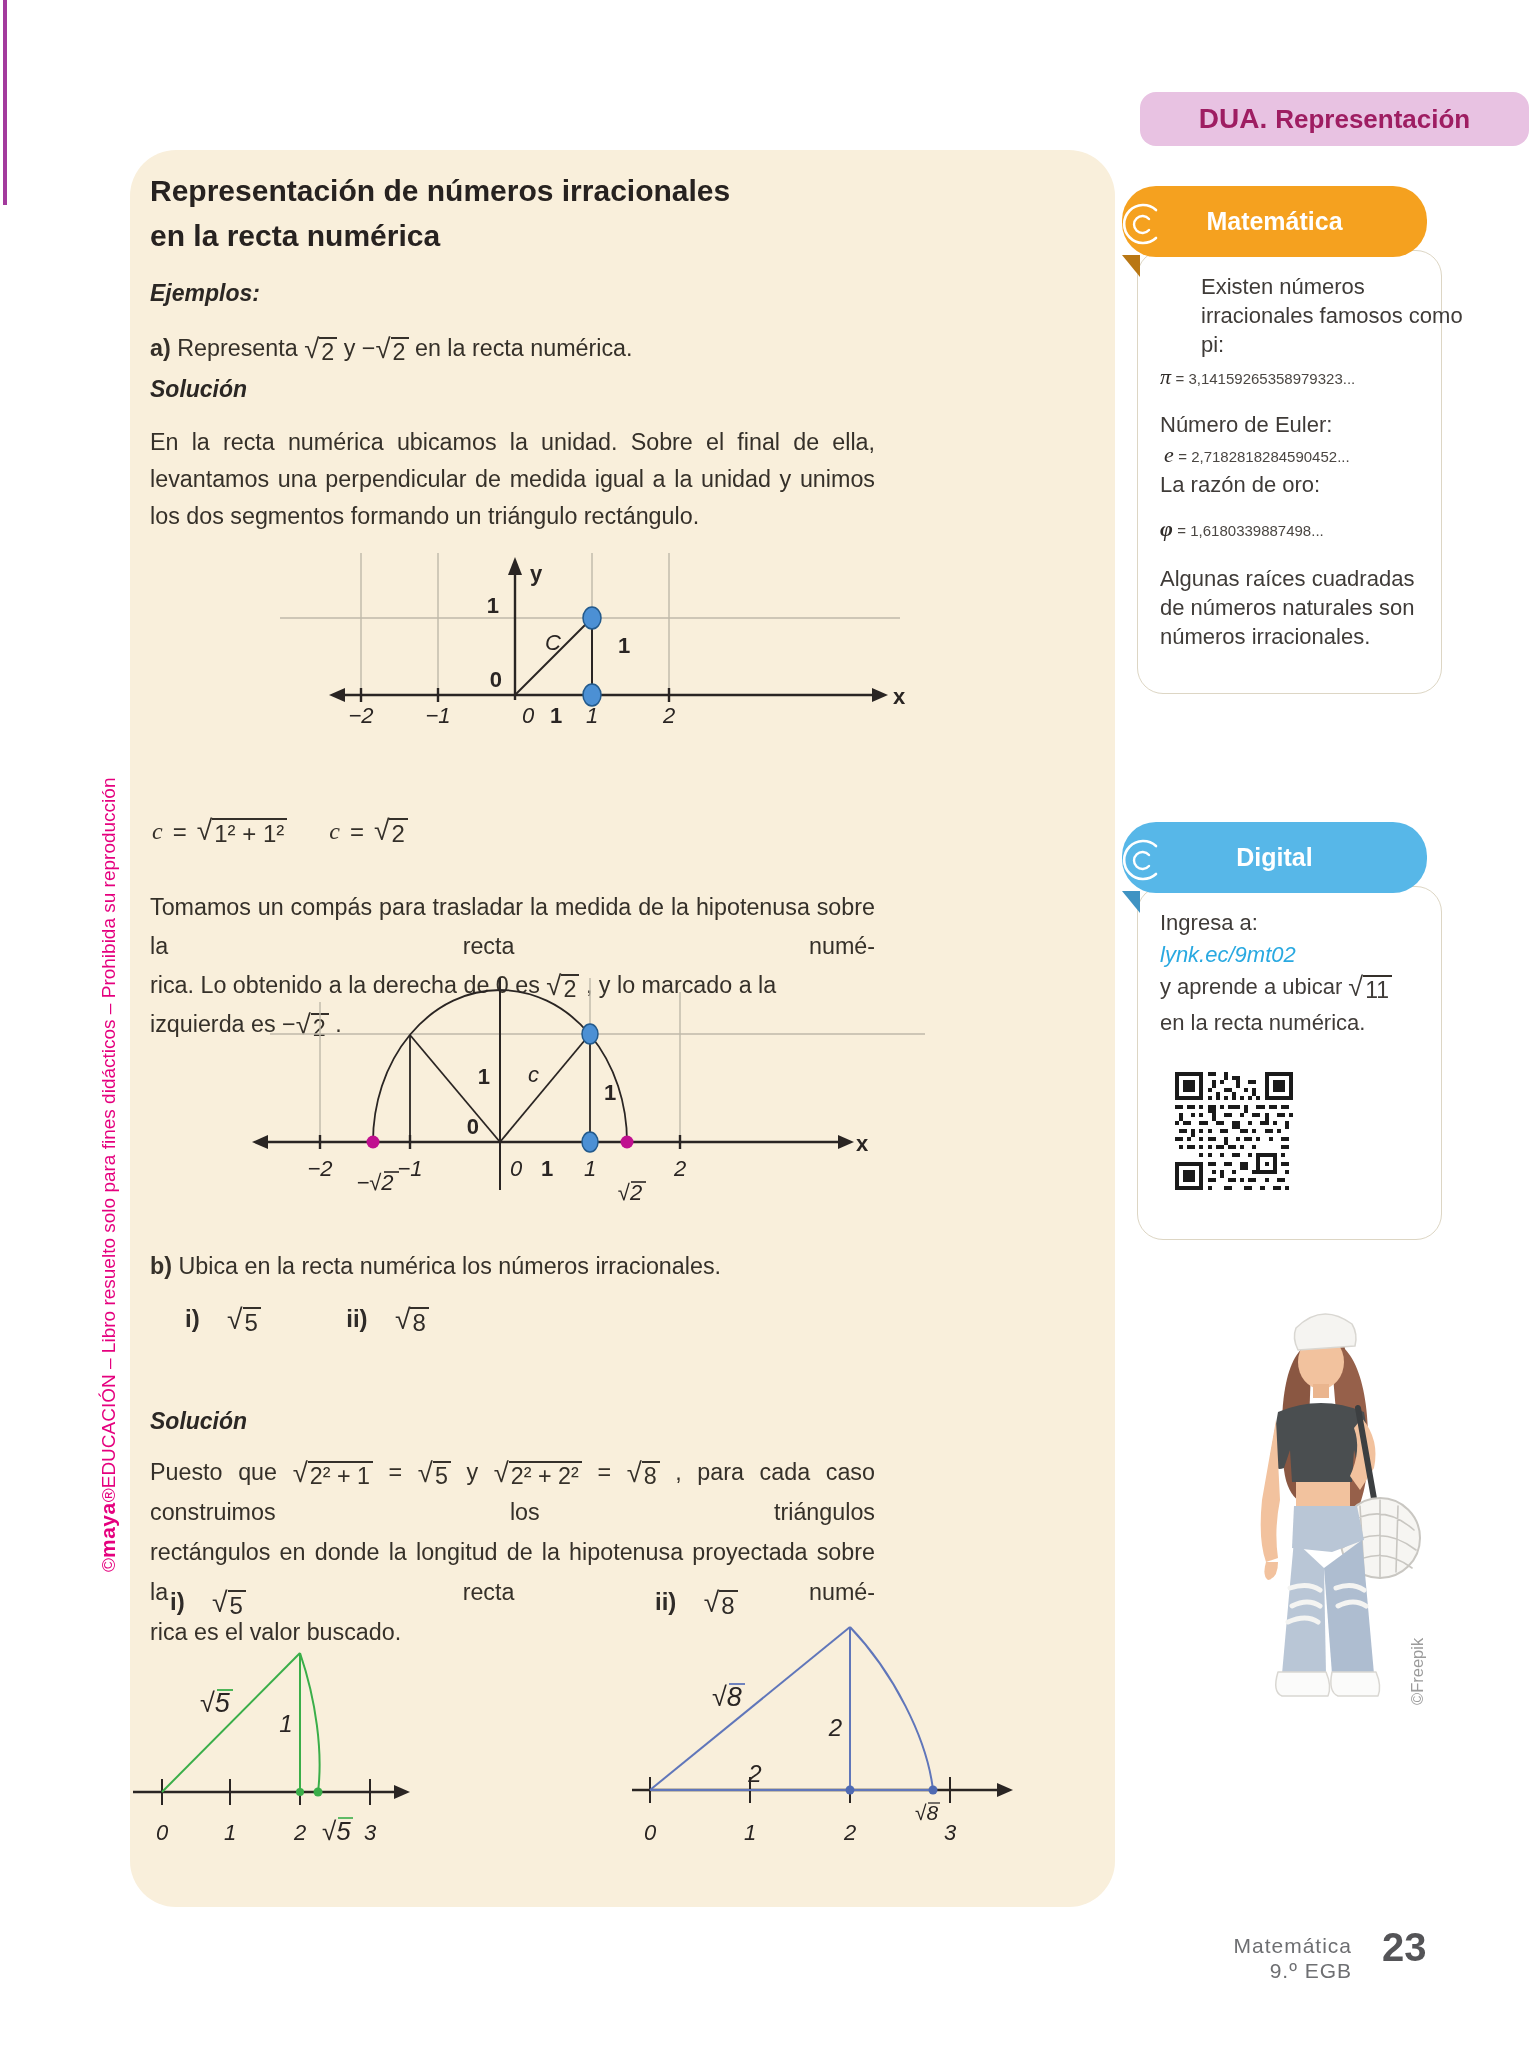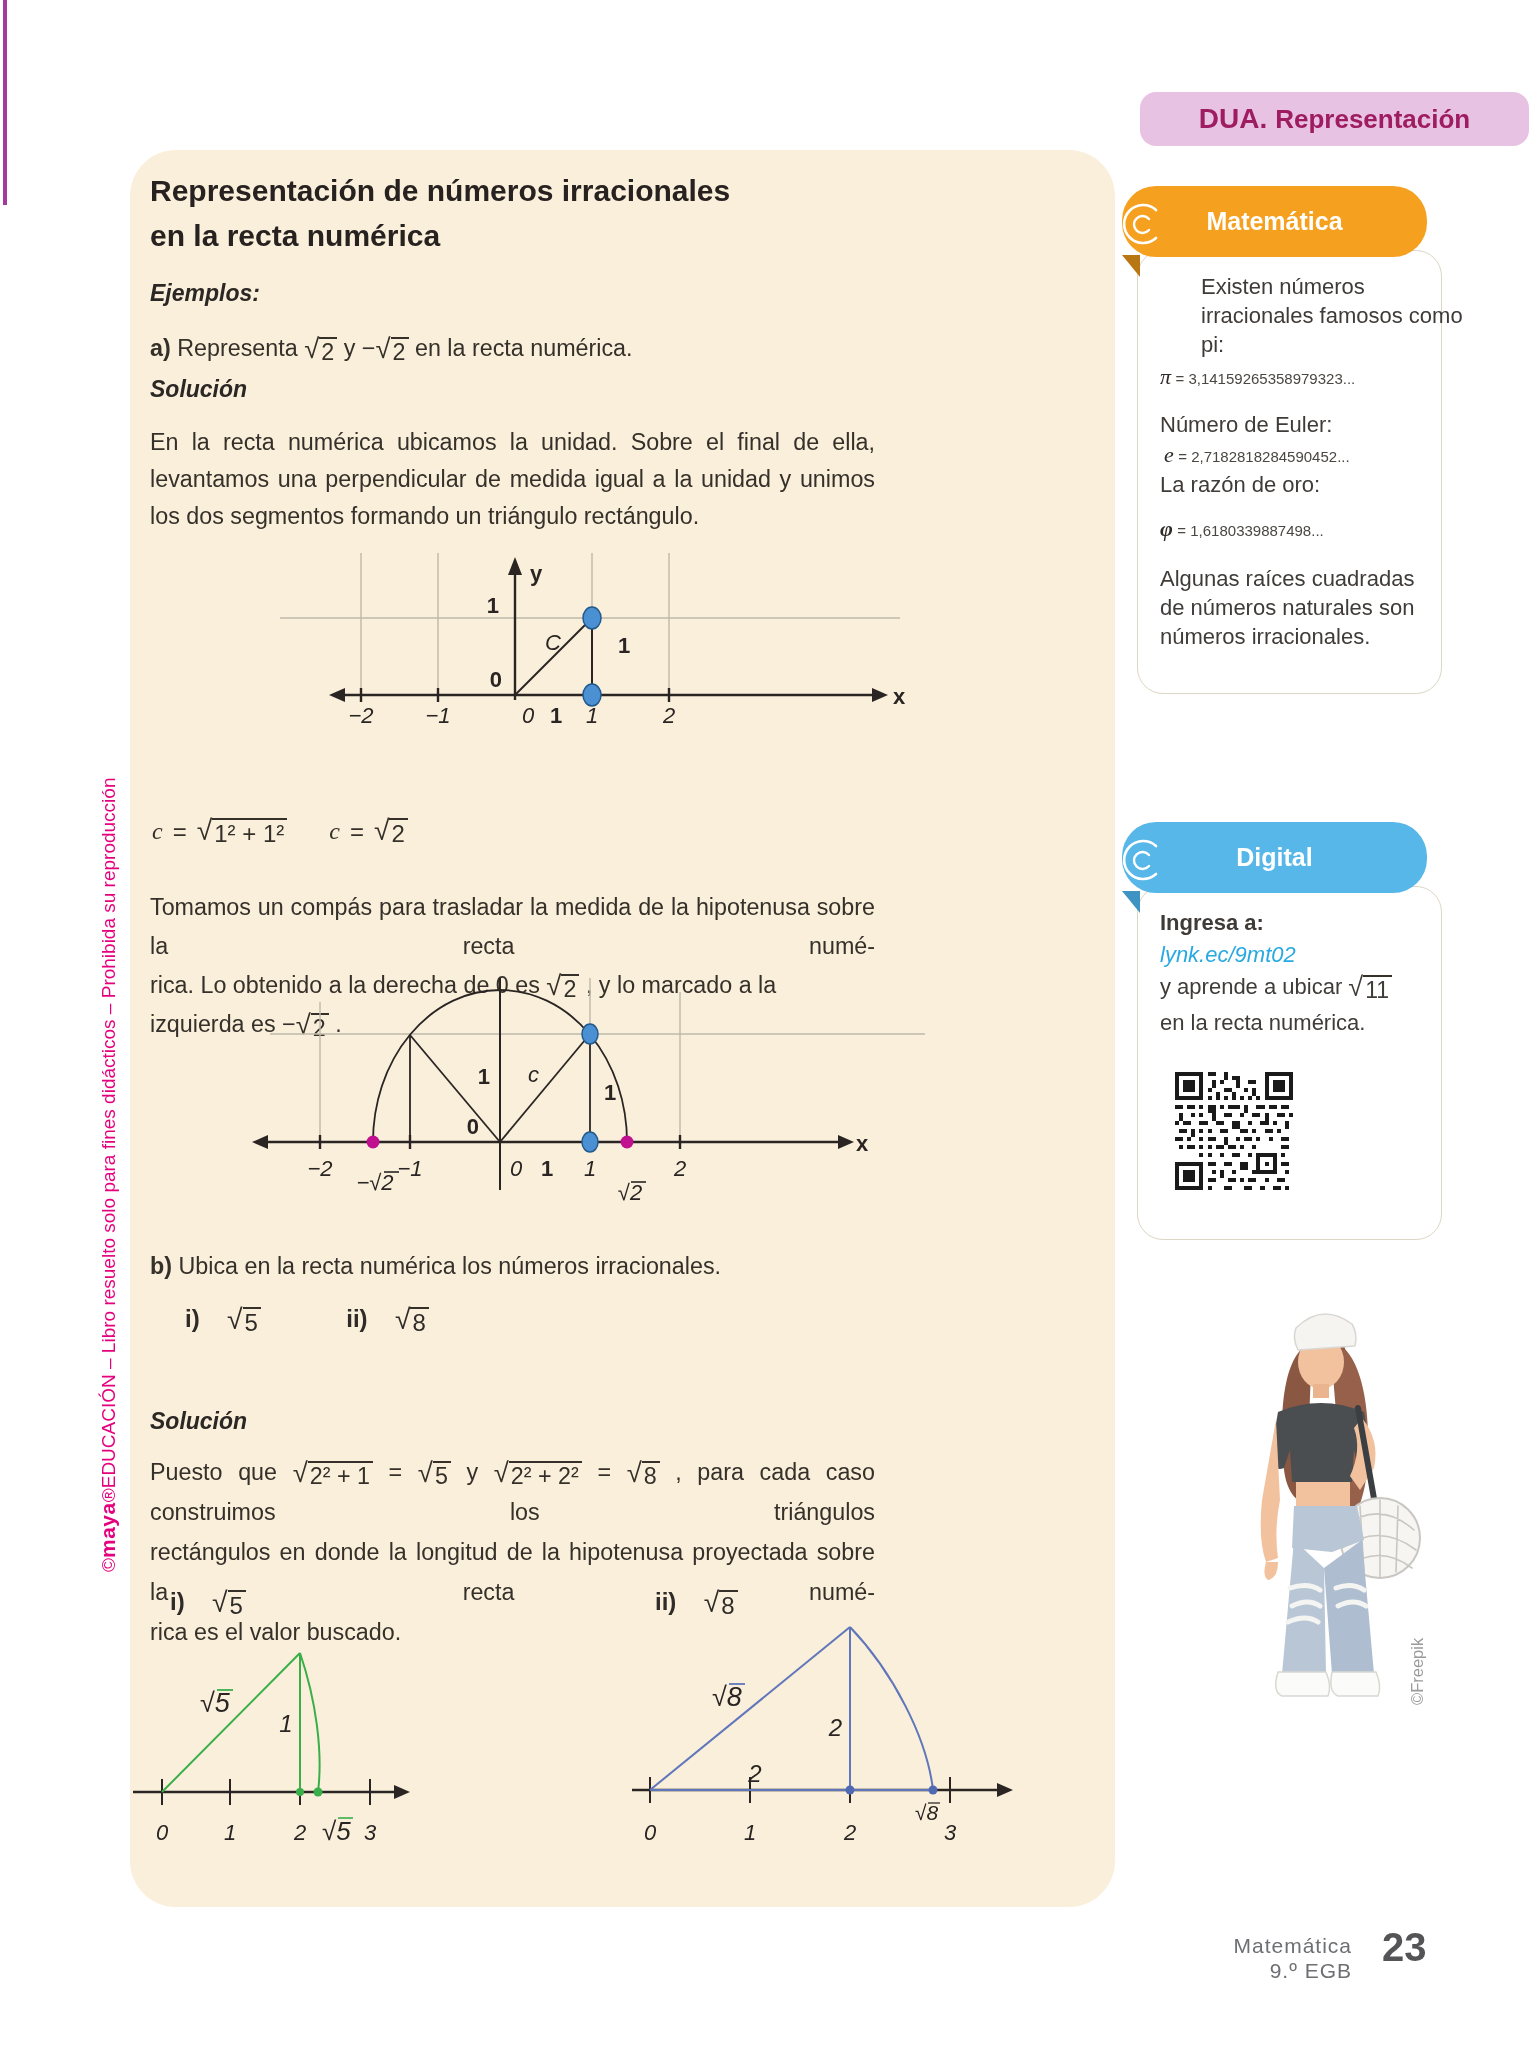--- a/index.html
+++ b/index.html
@@ -371,21 +371,21 @@
   <svg class="abs" style="left:1122px;top:891px;" width="18" height="22">
       <polygon points="0,0 18,0 18,22" fill="#3f93c3"></polygon>
     </svg>
   <div class="abs pill" style="left:1122px;top:822px;background:#57b7e8;">
       <span>Digital</span>
     </div>
   <svg class="abs" style="left:1116px;top:832px;" width="56" height="56" viewBox="0 0 56 56">
     <path d="M40 14 A19 19 0 1 0 40 42" fill="none" stroke="#fff" stroke-width="2.6" stroke-linecap="round"></path>
     <path d="M33 23 A8.5 8.5 0 1 0 33 34" fill="none" stroke="#fff" stroke-width="2.4" stroke-linecap="round"></path>
   </svg>
-  <div class="abs side-text" style="left:1160px;top:908px;font-weight:bold;">Ingresa a:</div>
+  <div class="abs side-text" style="left:1160px;top:908px;">Ingresa a:</div>
   <div class="abs side-text" id="dig-link" style="left:1160px;top:940px;">lynk.ec/9mt02</div>
   <div class="abs side-text" style="left:1160px;top:972px;">
     <span>y aprende a ubicar</span>
     <span class="sqrt" style="font-size:23px;">
         <span class="sign">√</span>
         <span class="rad">11</span>
       </span>
   </div>
   <div class="abs side-text" style="left:1160px;top:1008px;">en la recta numérica.</div>
 

